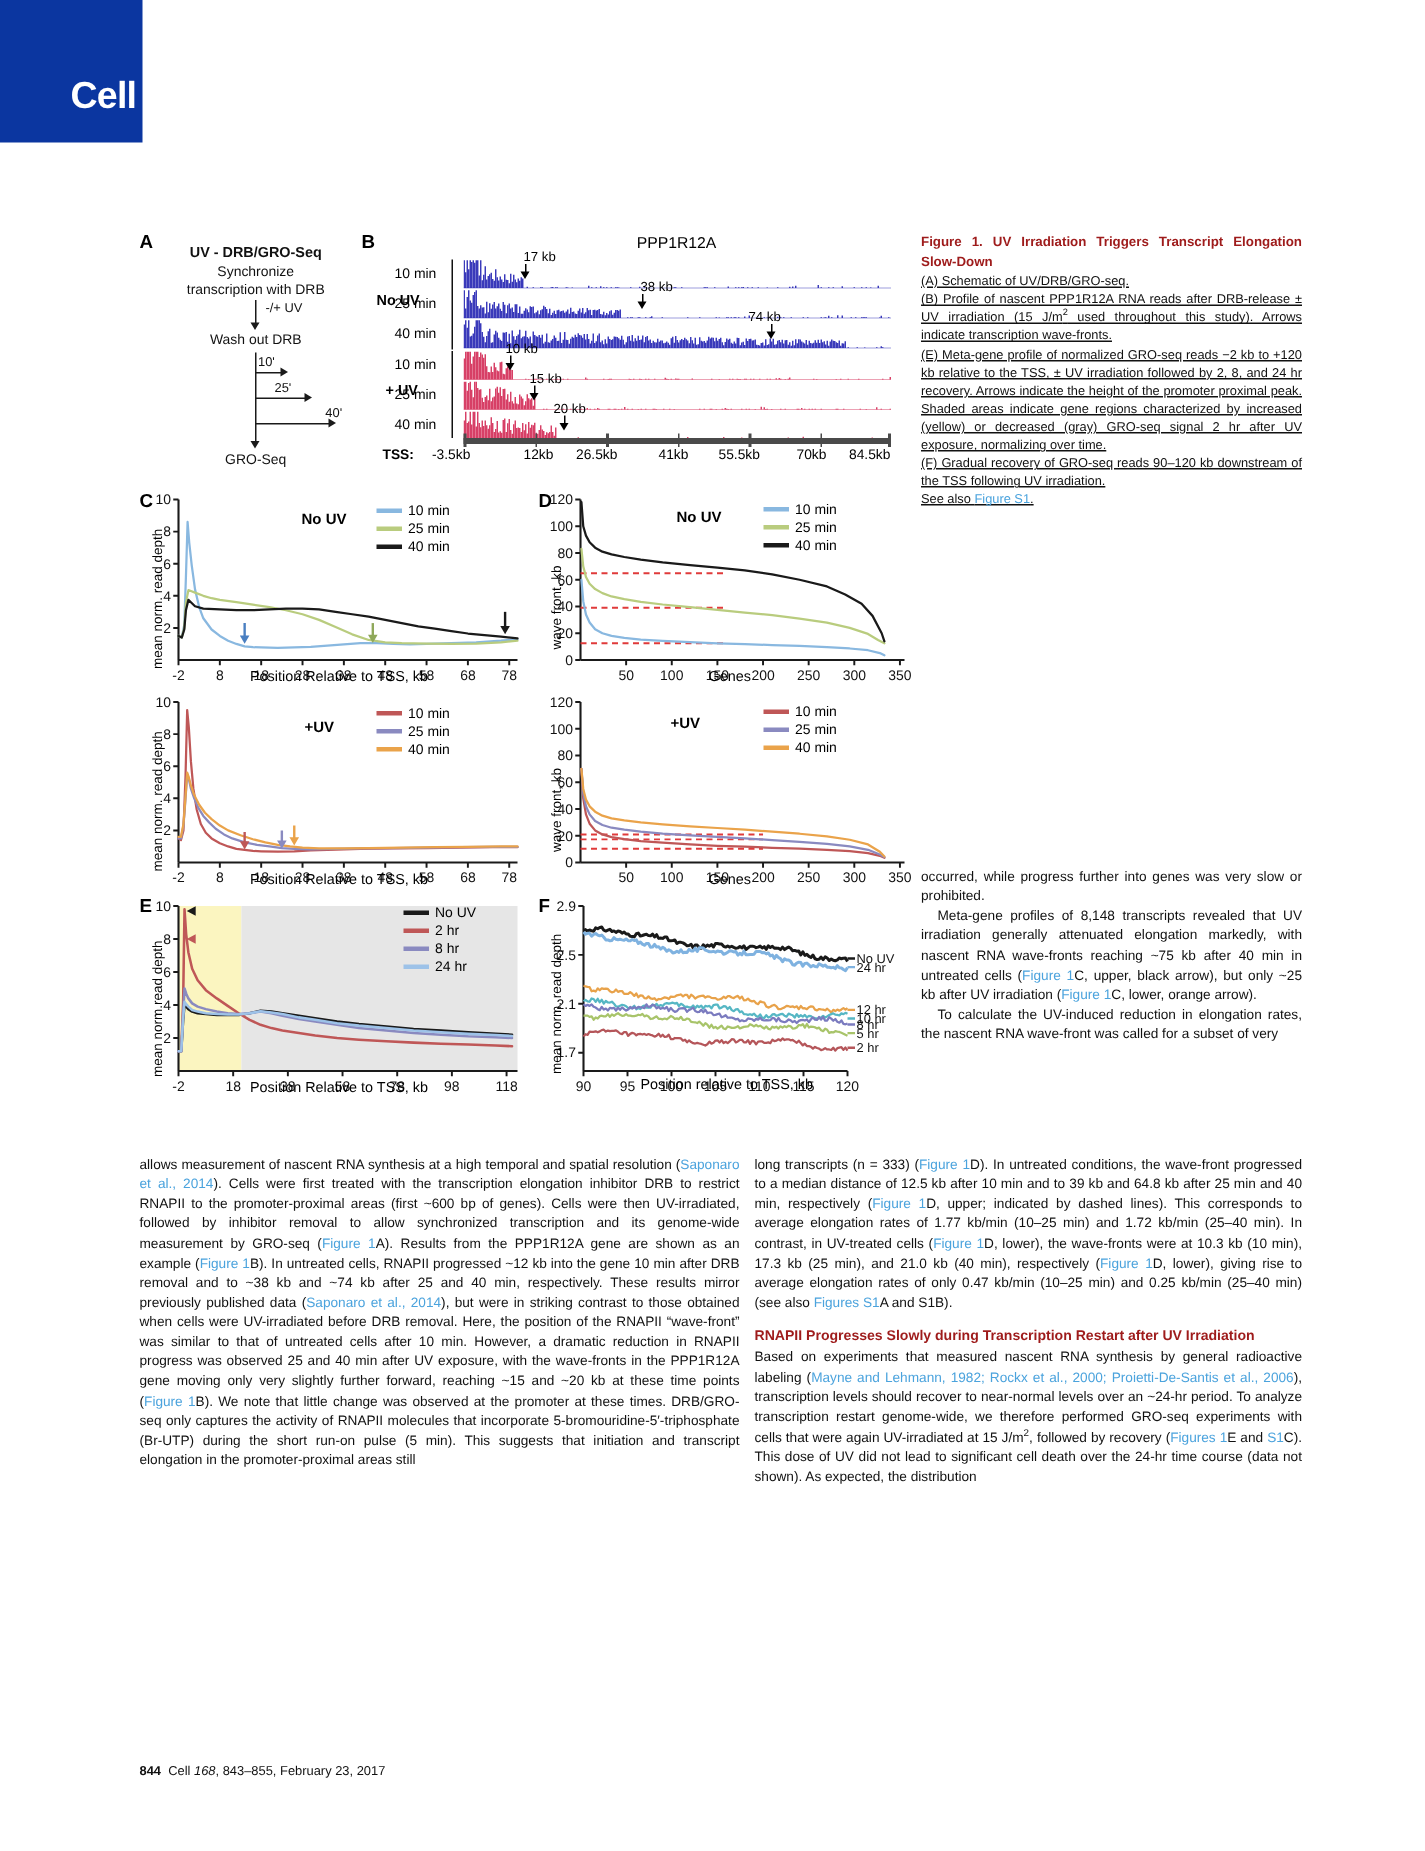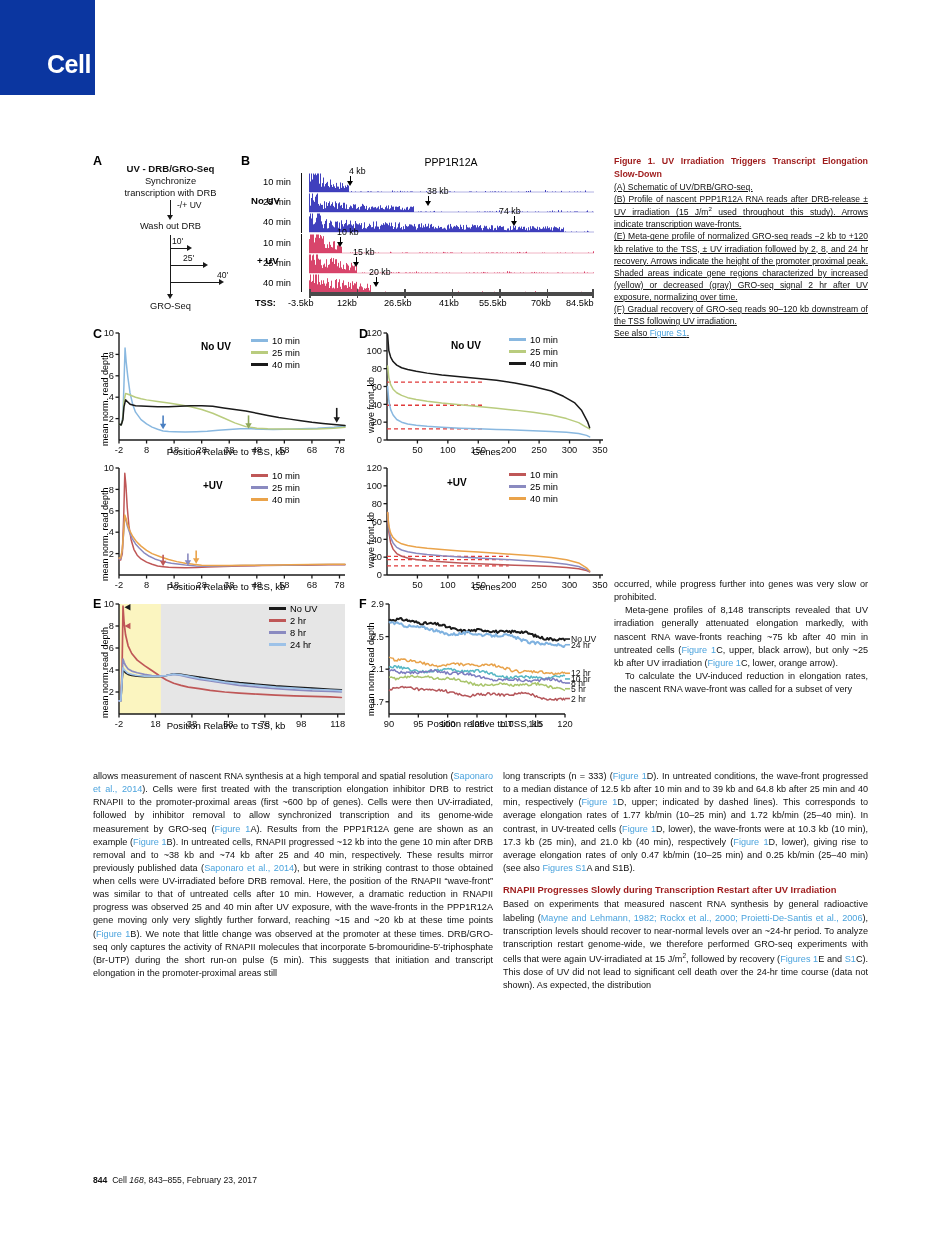--- a/index.html
+++ b/index.html
@@ -998,21 +998,21 @@
           <line x1="266.5" y1="19" x2="266.5" y2="18.5247213648834" stroke="#d4305a" stroke-width="0.9"></line>
           <line x1="270.5" y1="19" x2="270.5" y2="18.56369598765432" stroke="#d4305a" stroke-width="0.9"></line>
           <line x1="272.5" y1="19" x2="272.5" y2="17.74014060356653" stroke="#d4305a" stroke-width="0.9"></line>
           <line x1="276.5" y1="19" x2="276.5" y2="18.532651748971194" stroke="#d4305a" stroke-width="0.9"></line>
           <line x1="280.5" y1="19" x2="280.5" y2="18.530474108367628" stroke="#d4305a" stroke-width="0.9"></line>
           <line x1="283.5" y1="19" x2="283.5" y2="18.186351165980795" stroke="#d4305a" stroke-width="0.9"></line>
           <line x1="284.5" y1="19" x2="284.5" y2="18.56121827846365" stroke="#d4305a" stroke-width="0.9"></line>
         </g>
       </svg>
 
-    <div class="b-kb" style="left:108px;top:11px;">4 kb</div>
+    <div class="b-kb" style="left:108px;top:11px;">17 kb</div>
     <div class="arrowdown" style="left:106px;top:26px;border-top-color:#000;"></div>
     <div class="vline" style="left:108.5px;top:21px;height:6px;background:#000;"></div>
 
     <div class="b-kb" style="left:186px;top:31px;">38 kb</div>
     <div class="arrowdown" style="left:184px;top:46px;border-top-color:#000;"></div>
     <div class="vline" style="left:186.5px;top:41px;height:6px;background:#000;"></div>
 
     <div class="b-kb" style="left:258px;top:51px;">74 kb</div>
     <div class="arrowdown" style="left:270px;top:66px;border-top-color:#000;"></div>
     <div class="vline" style="left:272.5px;top:61px;height:6px;background:#000;"></div>
@@ -1034,21 +1034,21 @@
         <div class="tick" style="left:47.5px;"></div>
       <div class="tick" style="left:95px;"></div>
         <div class="tick" style="left:142.5px;"></div>
       <div class="tick" style="left:190px;"></div>
         <div class="tick" style="left:237.5px;"></div>
       <div class="tick" style="left:283px;"></div>
     </div>
     <div class="b-axislabels">
       <span style="left:14px;font-weight:700;">TSS:</span>
       <span style="left:47px;">-3.5kb</span>
-      <span style="left:96px;">12kb</span>
+      <span style="left:108px;">12kb</span>
       <span style="left:143px;">26.5kb</span>
       <span style="left:198px;">41kb</span>
       <span style="left:238px;">55.5kb</span>
       <span style="left:290px;">70kb</span>
       <span style="left:325px;">84.5kb</span>
     </div>
   </div>
 
   <div class="chart" id="panelC1" style="left:0;top:178px;width:258px;height:134px;">
     <div class="panel-letter pl">C</div>

